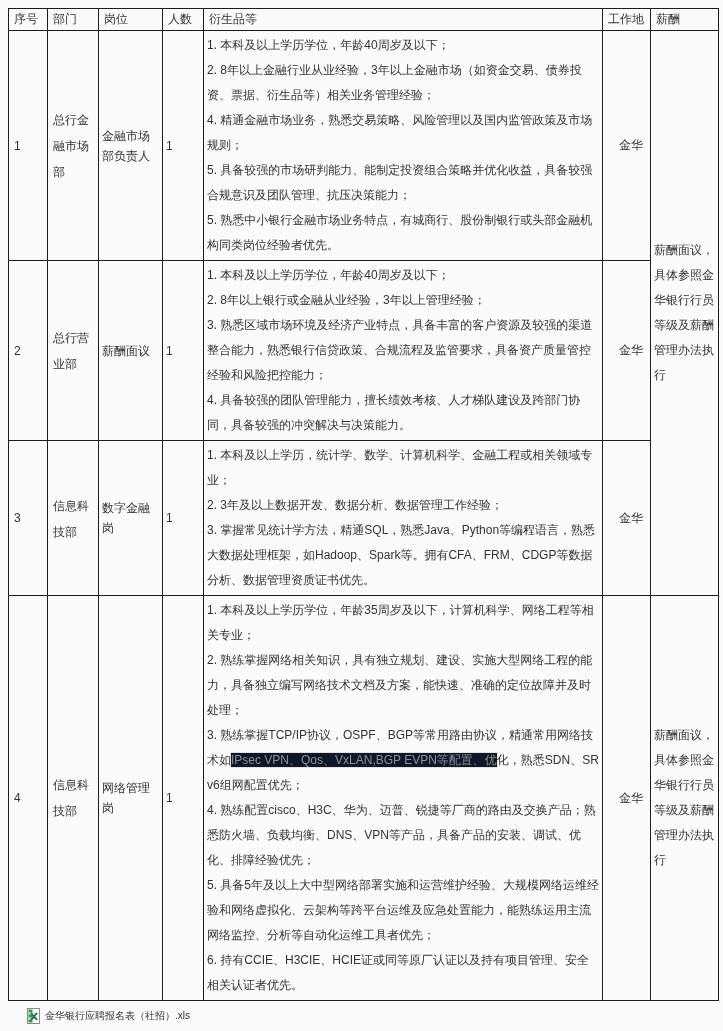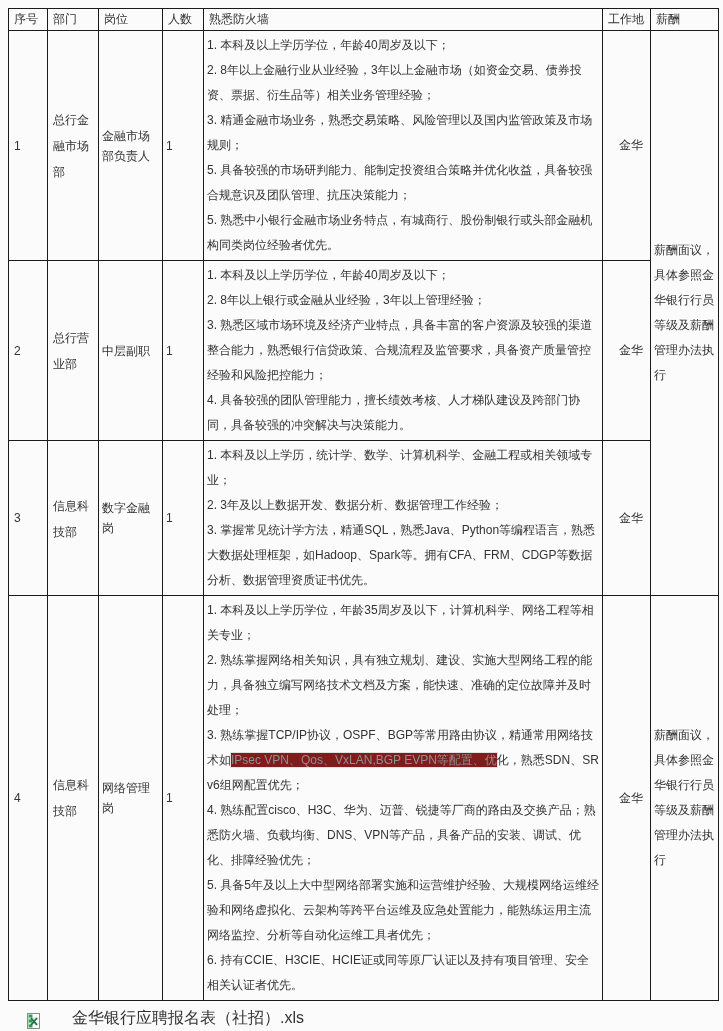--- a/index.html
+++ b/index.html
@@ -35,32 +35,31 @@
   td.c-dept{padding:2px 2px 2px 5px;line-height:26px;margin-left:30px;}
   td.c-pos{padding:2px 1px 2px 3px;line-height:20px;}
   td.c-cnt{padding-left:3px;}
   td.c-cond{vertical-align:top;padding:2px 2px 2px 3px;}
   td.c-cond p{margin:0;line-height:25px;}
   td.c-loc{padding-left:16px;}
   td.c-sal{padding:2px 2px 2px 3px;line-height:25px;}
   td.vtop{vertical-align:top;padding-top:4px;}
   .muted-seg{
     color:#8f8f8f;
-    background:#7f1d1d;
+    background:#0f172a;
     box-shadow:0 0 0 1px #e2e2e2;
   }
   .attachment{
     margin:7px 0 0 26px;
     display:flex;
-    align-items:flex-end;
-    font-size:16px;
+    align-items:center;
+    font-size:10px;
     color:#333333;
     cursor:pointer;
     width:max-content;
-    gap:27px;
   }
   .xls-icon{width:16px;height:16px;margin-right:3px;flex:0 0 auto;}
 </style>
 </head>
 <body>
 
 <table class="recruit">
   <colgroup>
     <col style="width:39px">
       <col style="width:51px">
@@ -69,45 +68,45 @@
       <col style="width:399px">
       <col style="width:48px">
       <col style="width:68px">
   </colgroup>
   <tbody>
       <tr class="hdr">
     <th>序号</th>
     <th>部门</th>
     <th>岗位</th>
     <th>人数</th>
-    <th>熟悉防火墙</th>
+    <th>衍生品等</th>
     <th>工作地</th>
     <th>薪酬</th>
   </tr>
 
   <tr class="r1">
     <td class="c-no">1</td>
     <td class="c-dept">总行金融市场部</td>
     <td class="c-pos">金融市场部负责人</td>
     <td class="c-cnt">1</td>
     <td class="c-cond">
       <p>1. 本科及以上学历学位，年龄40周岁及以下；</p>
       <p>2. 8年以上金融行业从业经验，3年以上金融市场（如资金交易、债券投资、票据、衍生品等）相关业务管理经验；</p>
-      <p>3. 精通金融市场业务，熟悉交易策略、风险管理以及国内监管政策及市场规则；</p>
+      <p>4. 精通金融市场业务，熟悉交易策略、风险管理以及国内监管政策及市场规则；</p>
       <p>5. 具备较强的市场研判能力、能制定投资组合策略并优化收益，具备较强合规意识及团队管理、抗压决策能力；</p>
       <p>5. 熟悉中小银行金融市场业务特点，有城商行、股份制银行或头部金融机构同类岗位经验者优先。</p>
     </td>
     <td class="c-loc">金华</td>
     <td class="c-sal" rowspan="3">薪酬面议，具体参照金华银行行员等级及薪酬管理办法执行</td>
   </tr>
 
   <tr class="r2">
     <td class="c-no">2</td>
     <td class="c-dept">总行营业部</td>
-    <td class="c-pos">中层副职</td>
+    <td class="c-pos">薪酬面议</td>
     <td class="c-cnt">1</td>
     <td class="c-cond">
       <p>1. 本科及以上学历学位，年龄40周岁及以下；</p>
       <p>2. 8年以上银行或金融从业经验，3年以上管理经验；</p>
       <p>3. 熟悉区域市场环境及经济产业特点，具备丰富的客户资源及较强的渠道整合能力，熟悉银行信贷政策、合规流程及监管要求，具备资产质量管控经验和风险把控能力；</p>
       <p>4. 具备较强的团队管理能力，擅长绩效考核、人才梯队建设及跨部门协同，具备较强的冲突解决与决策能力。</p>
     </td>
     <td class="c-loc">金华</td>
   </tr>
 

